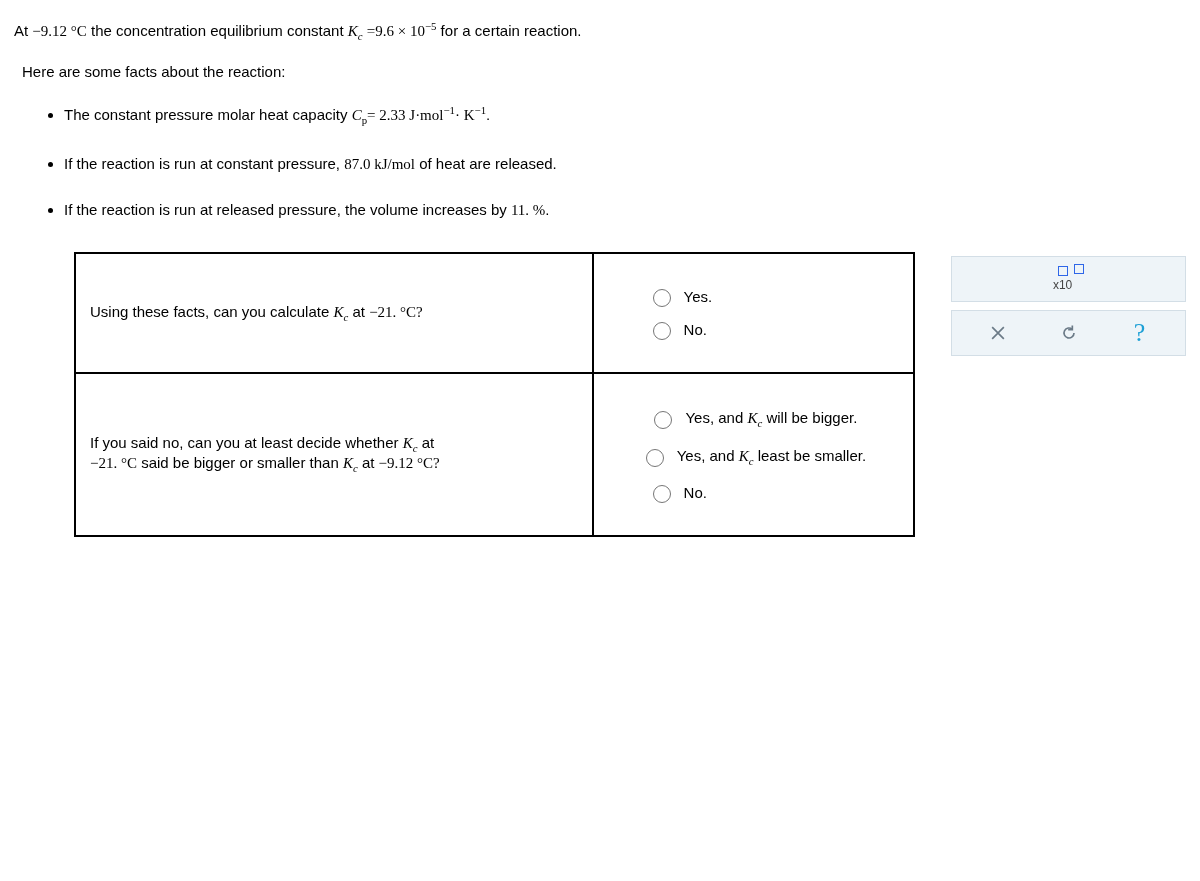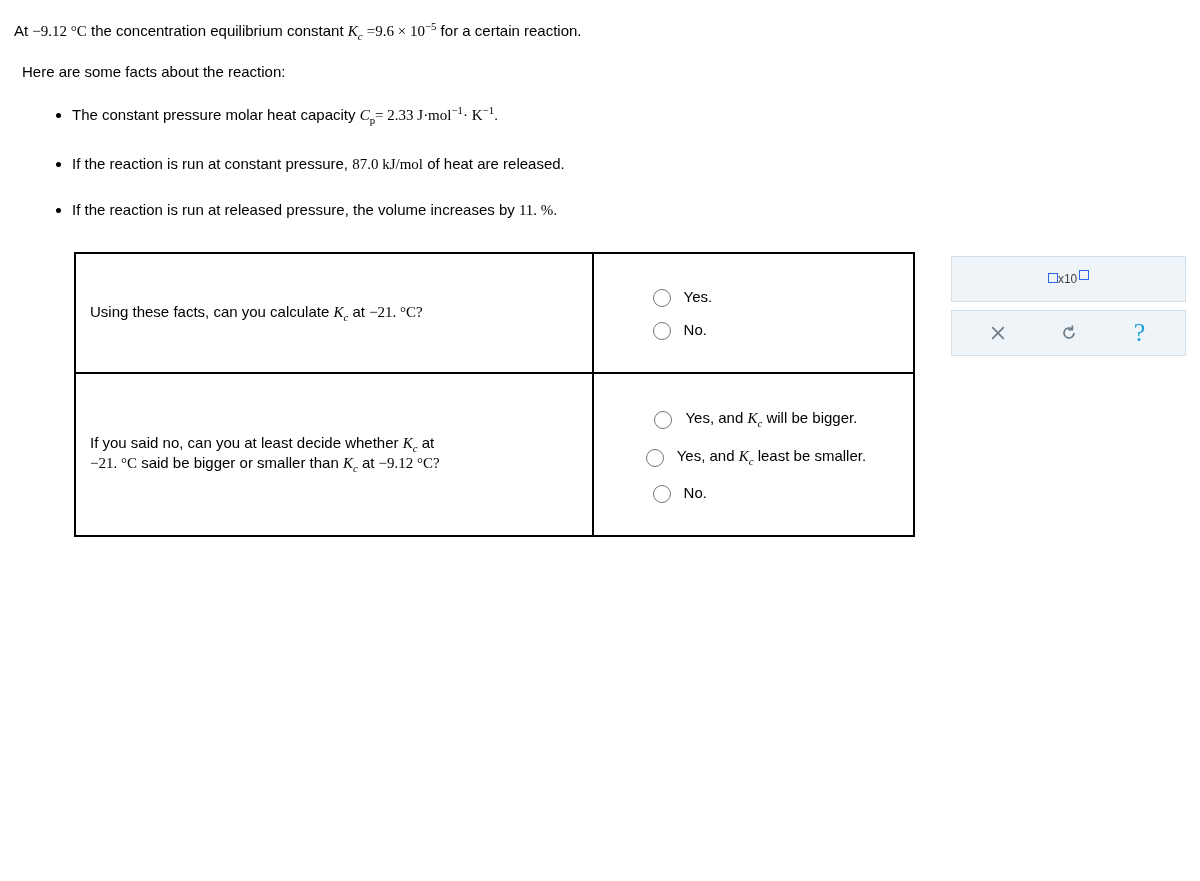--- a/index.html
+++ b/index.html
@@ -8,21 +8,21 @@
       font-size: 15px;
       color: #000;
       margin: 0;
       padding: 10px 14px;
       background: #fff;
       width: 1200px;
     }
     .line { margin: 8px 0 6px 0; line-height: 1.6; }
     .facts-heading { margin: 18px 0 16px 8px; }
     ul.facts { margin: 0 0 30px 50px; padding: 0; }
-    ul.facts li { margin: 22px 8px; line-height: 1.6; }
+    ul.facts li { margin: 22px 0; line-height: 1.6; }
     .math-i { font-family: "Times New Roman", serif; font-style: italic; }
     .math-r { font-family: "Times New Roman", serif; }
     sub, sup { font-size: 0.72em; }
 
     .layout { display: flex; align-items: flex-start; gap: 36px; margin-top: 30px; }
 
     table.qtable {
       border-collapse: collapse;
       width: 860px;
       margin-left: 60px;
@@ -64,21 +64,21 @@
       gap: 2px;
       font-size: 12px;
       color: #444;
     }
     .x10-box .small-square {
       width: 10px; height: 10px;
       border: 1.5px solid #2e66e8;
       display: inline-block;
       margin-bottom: 2px;
     }
-    .x10-box .stackbox { display:flex; flex-direction:row; align-items:center; }
+    .x10-box .stackbox { display:flex; flex-direction:column; align-items:center; }
 
     .tool-row2 {
       background: #eef4f8;
       border: 1px solid #d3dee6;
       height: 46px;
       display: flex;
       align-items: center;
       justify-content: space-around;
       padding: 0 10px;
     }

